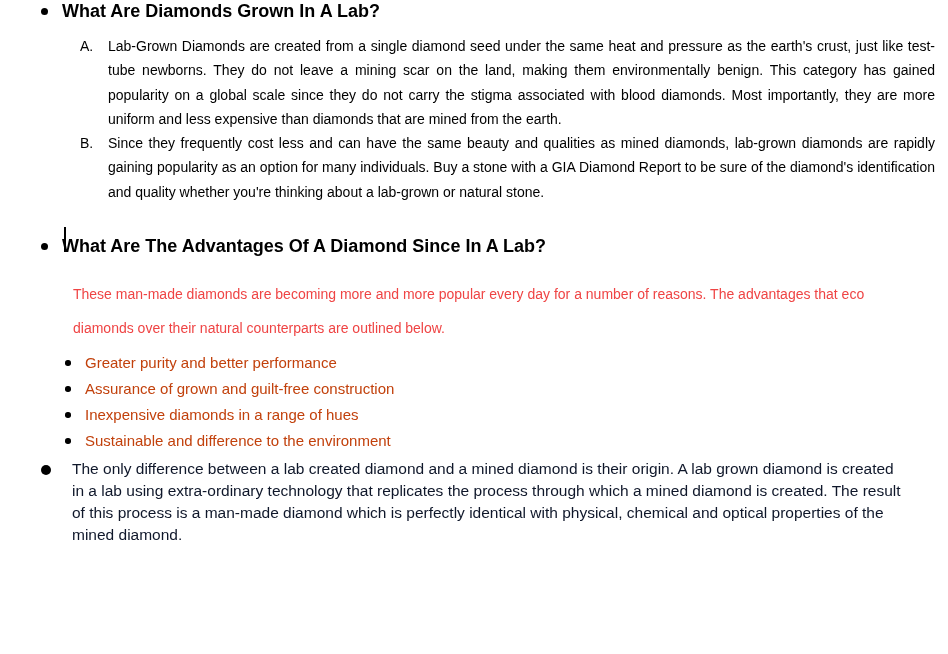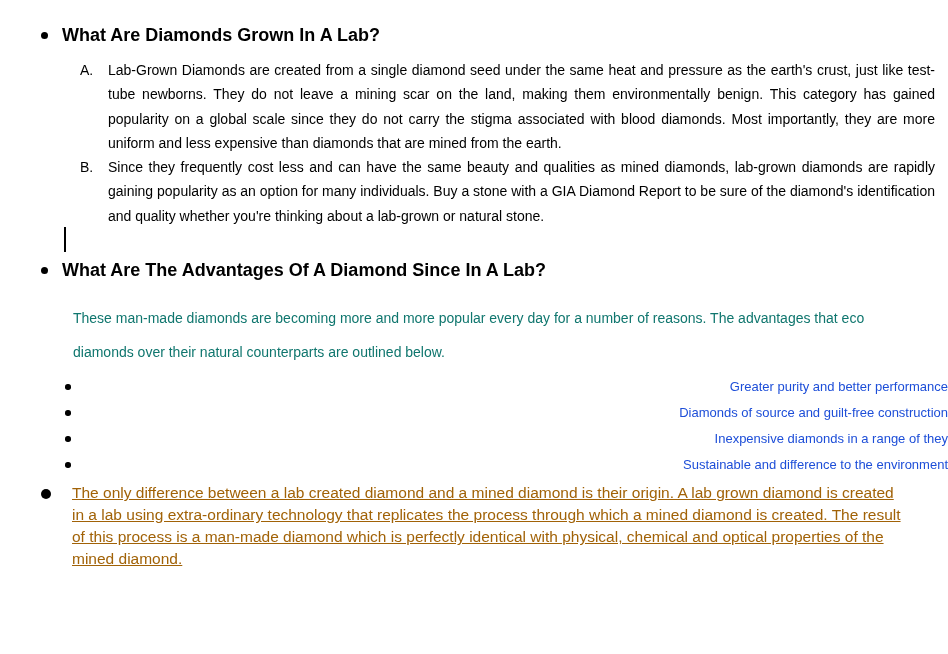--- a/index.html
+++ b/index.html
@@ -8,21 +8,20 @@
     font-family: "Liberation Sans", sans-serif;
     color: #000000;
   }
   .page {
     position: relative;
     width: 948px;
     height: 654px;
     background: #ffffff;
     overflow: hidden;
     box-sizing: border-box;
-    padding-top: 24px;
   }
 
   
   .heading-row {
     position: relative;
     padding-left: 62px;
     font-size: 18px;
     font-weight: 700;
     line-height: 22px;
     color: #000000;
@@ -66,54 +65,52 @@
   }
 
   .heading-row.second { margin-top: 31px; }
 
   .intro-para {
     margin-top: 20px;
     margin-left: 73px;
     width: 830px;
     font-size: 14px;
     line-height: 34px;
-    color: #0f766e;
+    color: #ef4444;
   }
 
   .sub-bullets {
     margin-top: 5px;
     margin-left: 62px;
   }
   .sub-bullet {
     position: relative;
     padding-left: 23px;
-    font-size: 13px;
+    font-size: 15px;
     line-height: 26px;
-    color: #1d4ed8;
-    text-align: right;
+    color: #c2410c;
   }
   .sub-bullet-dot {
     position: absolute;
     left: 3px;
     top: 10px;
     width: 5.5px;
     height: 5.5px;
     border-radius: 50%;
     background: #000000;
   }
 
   .note-row {
     position: relative;
     margin-top: 4px;
     margin-left: 72px;
     width: 835px;
     font-size: 15.5px;
     line-height: 22px;
-    color: #a16207;
-    text-decoration: underline;
+    color: #0f172a;
   }
   .note-dot {
     position: absolute;
     left: -31px;
     top: 7px;
     width: 10px;
     height: 10px;
     border-radius: 50%;
     background: #000000;
   }
@@ -150,25 +147,25 @@
     <span>These man-made diamonds are becoming more and more popular every day for a number of reasons. The advantages that eco diamonds over their natural counterparts are outlined below.</span>
   </div>
 
   <div class="sub-bullets">
     <div class="sub-bullet">
       <span class="sub-bullet-dot"></span>
       <span>Greater purity and better performance</span>
     </div>
     <div class="sub-bullet">
       <span class="sub-bullet-dot"></span>
-      <span>Diamonds of source and guilt-free construction</span>
+      <span>Assurance of grown and guilt-free construction</span>
     </div>
     <div class="sub-bullet">
       <span class="sub-bullet-dot"></span>
-      <span>Inexpensive diamonds in a range of they</span>
+      <span>Inexpensive diamonds in a range of hues</span>
     </div>
     <div class="sub-bullet">
       <span class="sub-bullet-dot"></span>
       <span>Sustainable and difference to the environment</span>
     </div>
   </div>
 
   <div class="note-row">
     <span class="note-dot"></span>
     <span>The only difference between a lab created diamond and a mined diamond is their origin. A lab grown diamond is created in a lab using extra-ordinary technology that replicates the process through which a mined diamond is created. The result of this process is a man-made diamond which is perfectly identical with physical, chemical and optical properties of the mined diamond.</span>

